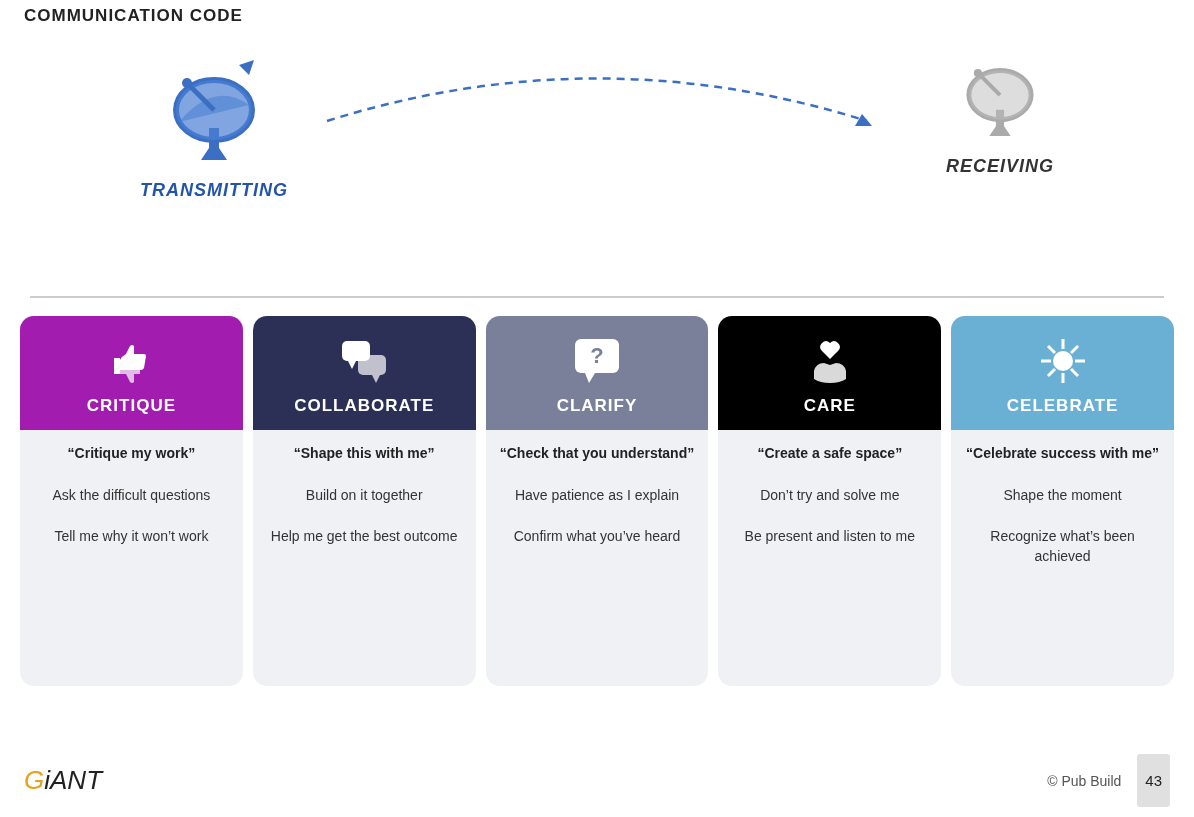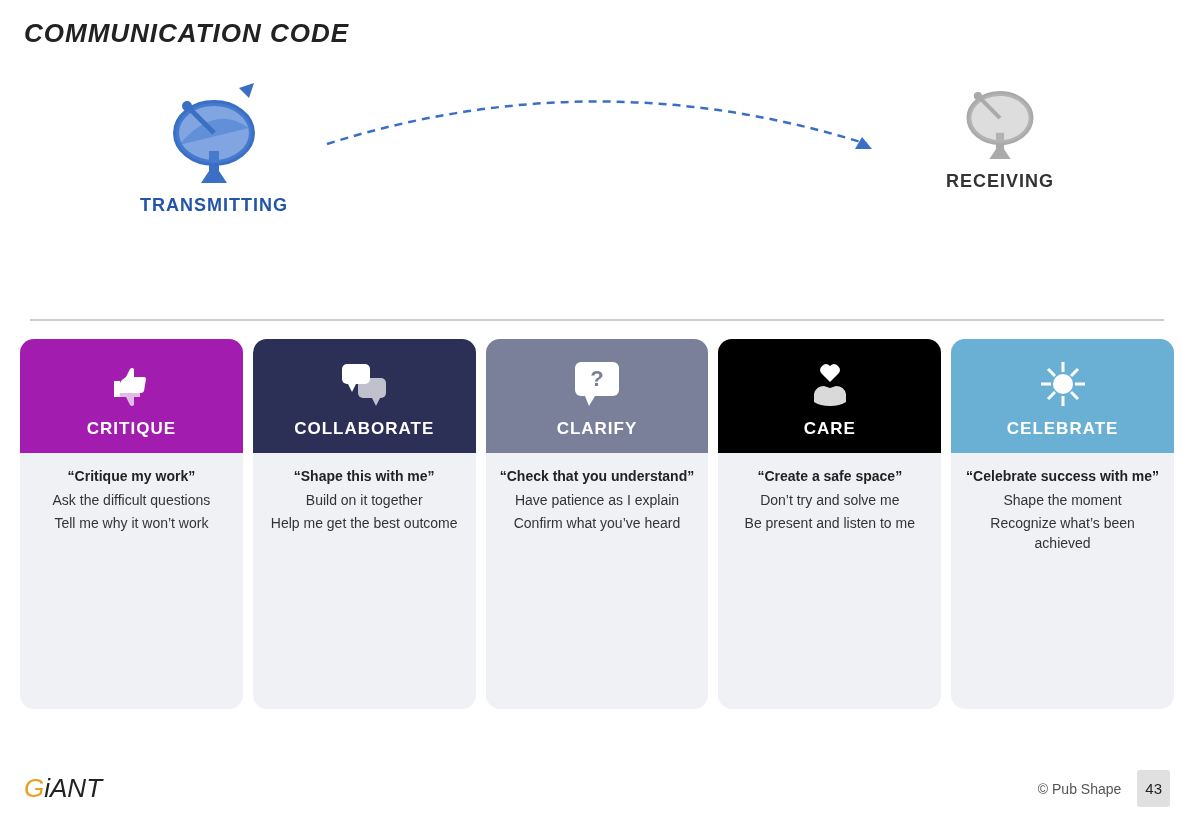--- a/index.html
+++ b/index.html
@@ -6,26 +6,25 @@
     body {
       width: 1194px;
       height: 817px;
       background: #ffffff;
       font-family: Arial, Helvetica, sans-serif;
       overflow: hidden;
       position: relative;
     }
 
     .page-title {
-      font-size: 26px;
+      font-size: 17px;
       font-weight: bold;
       color: #222;
-      padding: 18px 24px 0 24px;
+      padding: 6px 24px 0 24px;
       letter-spacing: 1px;
-      font-style: italic;
     }
 
     .top-section {
       display: flex;
       align-items: center;
       justify-content: center;
       position: relative;
       height: 270px;
       margin: 0 60px;
     }
@@ -54,21 +53,22 @@
     }
     .satellite-icon-gray svg {
       width: 90px;
       height: 90px;
     }
 
     .station-label {
       font-size: 18px;
       font-weight: 900;
       letter-spacing: 1px;
-      margin-top: 8px;
+      margin-top: 16px;
+      font-style: italic;
     }
     .station-label.blue { color: #2255aa; }
     .station-label.gray { color: #333; }
 
     .arrow-arc {
       position: absolute;
       top: 10px;
       left: 220px;
       right: 220px;
     }
@@ -117,21 +117,21 @@
       font-weight: 900;
       color: #fff;
       letter-spacing: 1px;
       text-align: center;
     }
 
     .card-body {
       padding: 14px 12px;
       display: flex;
       flex-direction: column;
-      gap: 4px;
+      gap: 22px;
       flex: 1;
     }
 
     .card-quote {
       font-size: 14px;
       font-weight: 800;
       color: #222;
       text-align: center;
       line-height: 1.4;
     }
@@ -174,21 +174,21 @@
     .footer-right {
       display: flex;
       align-items: center;
       gap: 16px;
       font-size: 14px;
       color: #555;
     }
 
     .page-number {
       background: #e0e0e0;
-      padding: 10px 8px;
+      padding: 18px 8px;
       border-radius: 3px;
       font-size: 15px;
       color: #222;
     }
   </style>
 </head>
 <body>
 
 <div class="page-title">COMMUNICATION CODE</div>
 
@@ -343,16 +343,16 @@
     </div>
   </div>
 
 </div>
 
 <div class="footer">
   <div class="giant-logo">
     <span class="g">G</span><span>iANT</span>
   </div>
   <div class="footer-right">
-    <span>© Pub Shape</span>
+    <span>© Pub Build</span>
     <span class="page-number">43</span>
   </div>
 </div>
 
 </body></html>

